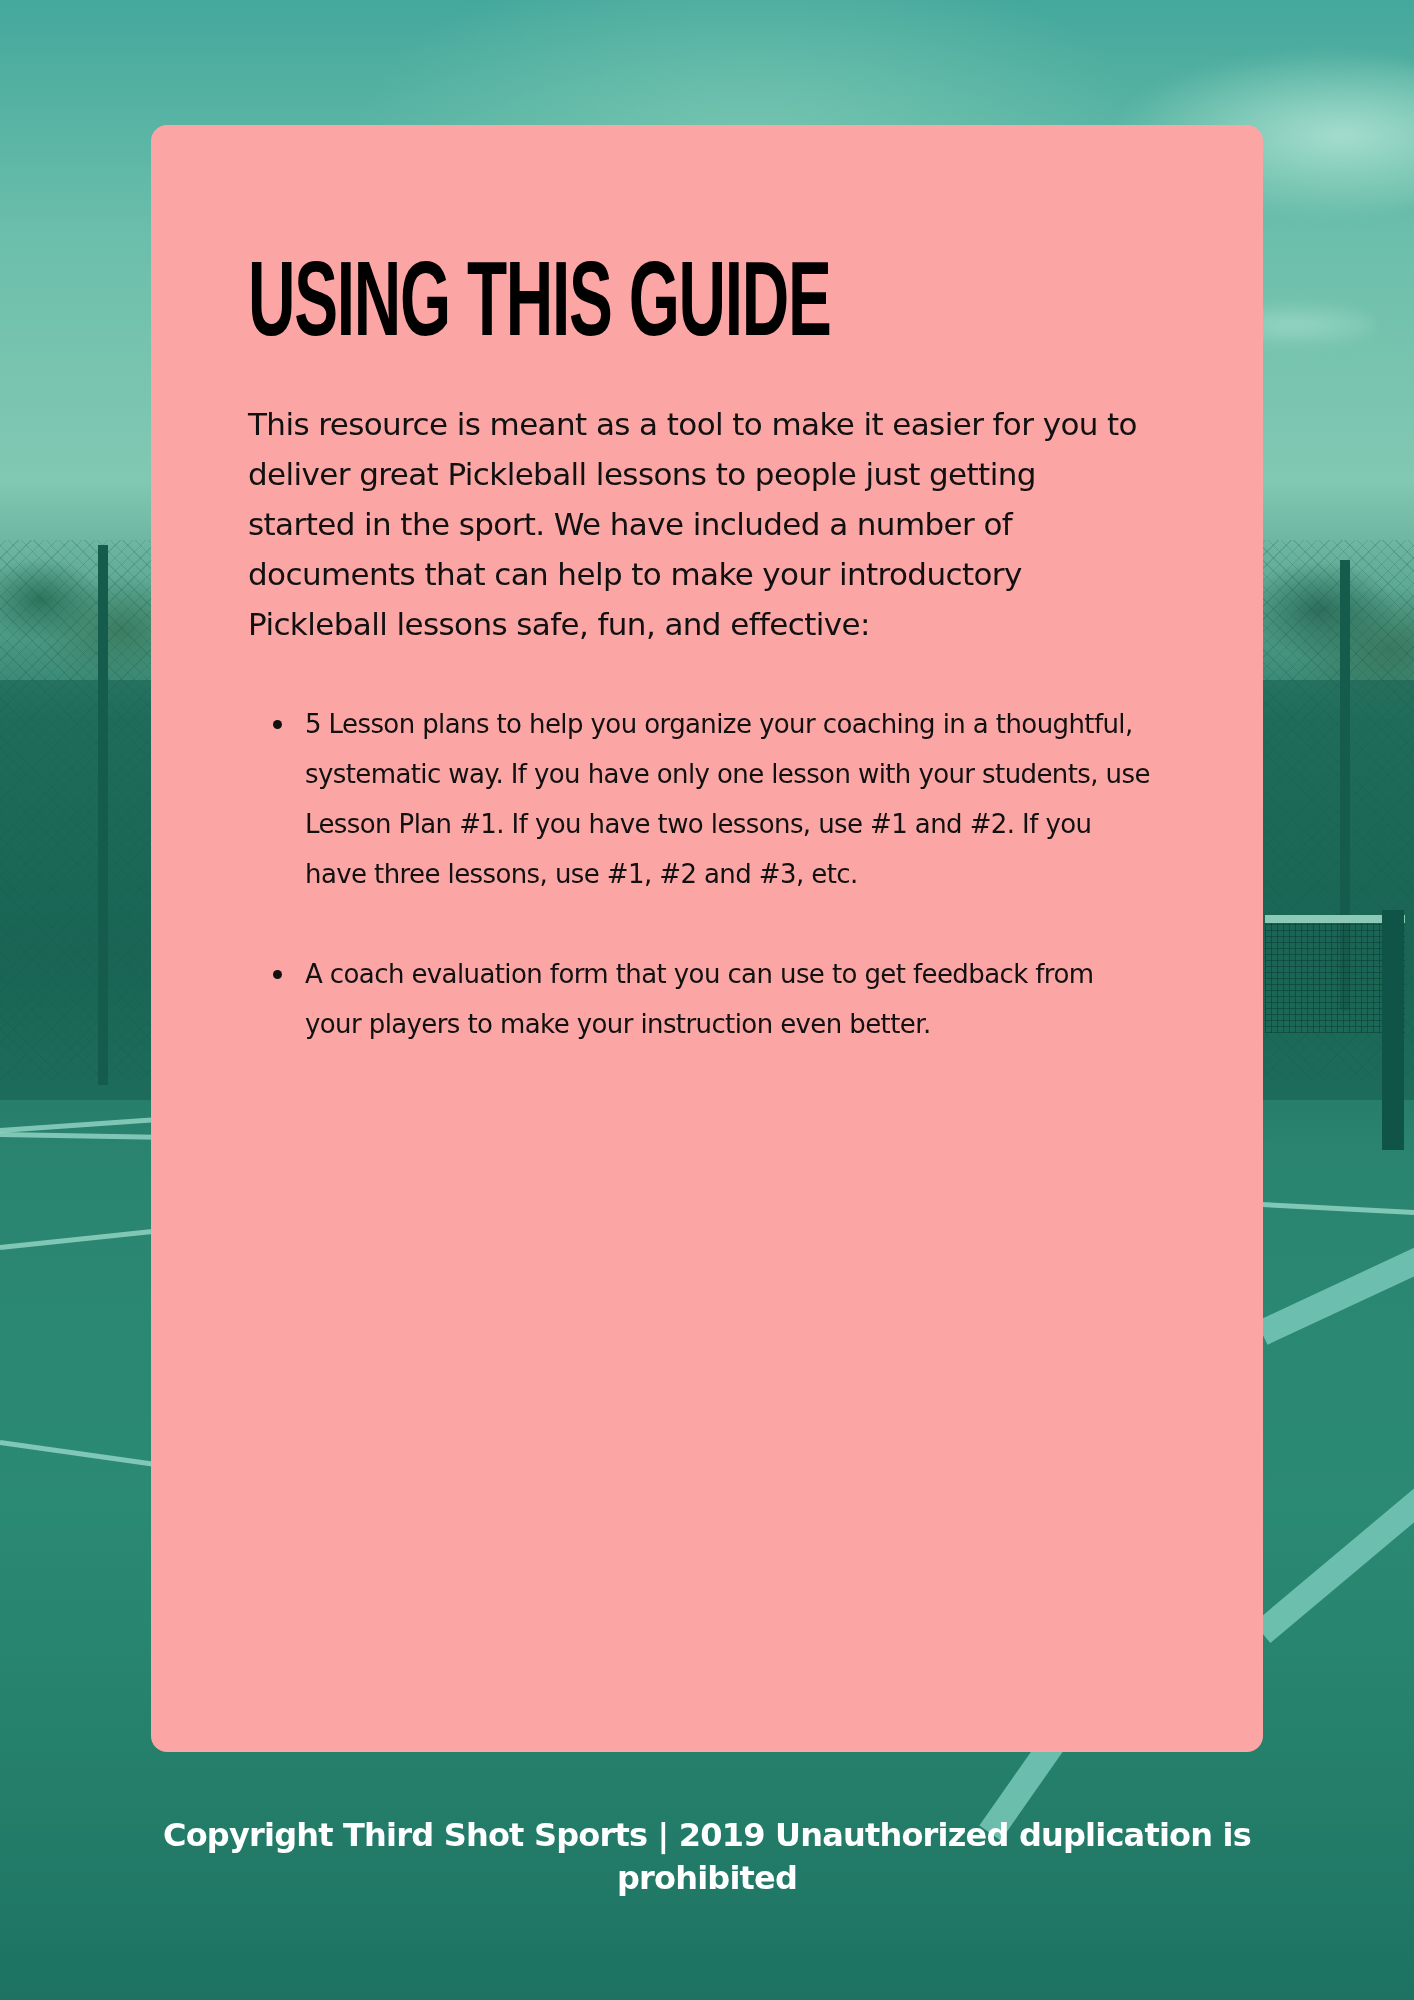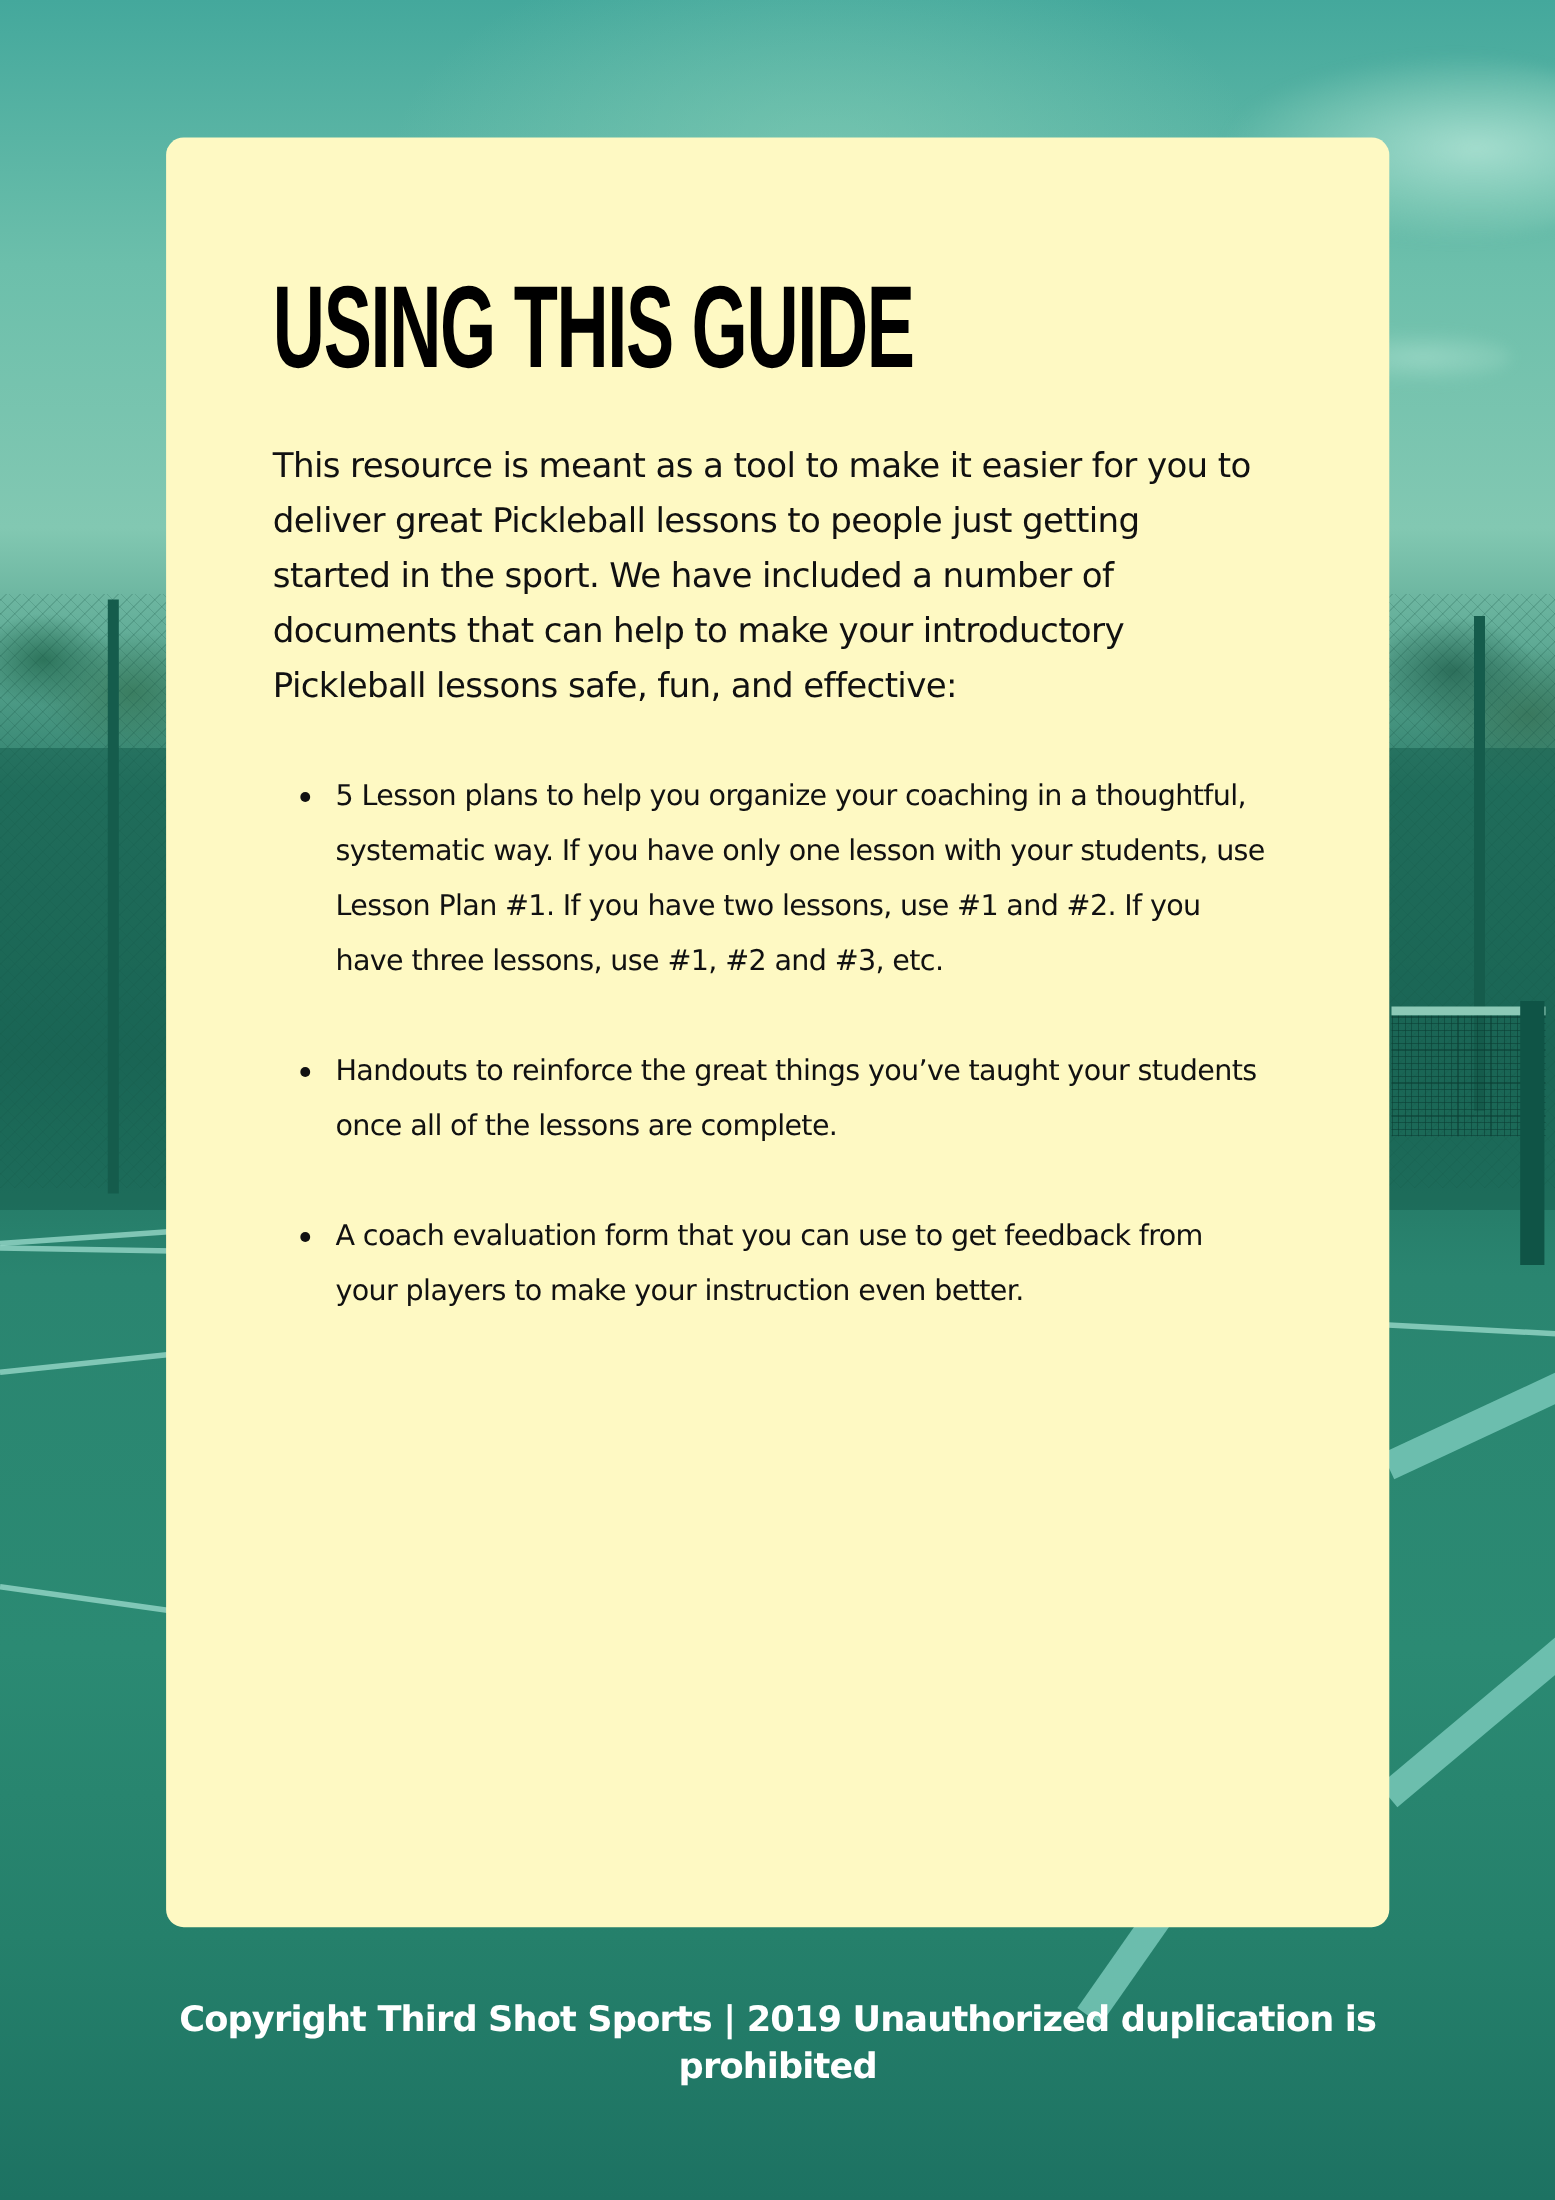--- a/index.html
+++ b/index.html
@@ -100,21 +100,21 @@
       background: rgba(120,200,185,0.85);
     }
 
     
     .card {
       position: absolute;
       left: 151px;
       top: 125px;
       width: 1112px;
       height: 1627px;
-      background: #fef9c3;
+      background: #fca5a5;
       border-radius: 16px;
       box-sizing: border-box;
       padding: 120px 118px 0 97px;
     }
     .title {
       margin: 0;
       font-family: "Liberation Sans", sans-serif;
       font-weight: 700;
       font-size: 106px;
       line-height: 1;
@@ -202,24 +202,20 @@
 <div class="card">
   <h1 class="title">USING THIS GUIDE</h1>
   <p class="intro">This resource is meant as a tool to make it easier for you to deliver great Pickleball lessons to people just getting started in the sport. We have included a number of documents that can help to make your introductory Pickleball lessons safe, fun, and effective:</p>
   <ul class="bullets">
     <li class="bullet">
       <span class="bullet-dot"></span>
       <span>5 Lesson plans to help you organize your coaching in a thoughtful, systematic way. If you have only one lesson with your students, use Lesson Plan #1. If you have two lessons, use #1 and #2. If you have three lessons, use #1, #2 and #3, etc.</span>
     </li>
     <li class="bullet">
       <span class="bullet-dot"></span>
-      <span>Handouts to reinforce the great things you’ve taught your students once all of the lessons are complete.</span>
-    </li>
-    <li class="bullet">
-      <span class="bullet-dot"></span>
       <span>A coach evaluation form that you can use to get feedback from your players to make your instruction even better.</span>
     </li>
   </ul>
 </div>
 
 <div class="footer">
   <div>Copyright Third Shot Sports | 2019 Unauthorized duplication is prohibited</div>
 </div>
 
 </body></html>

